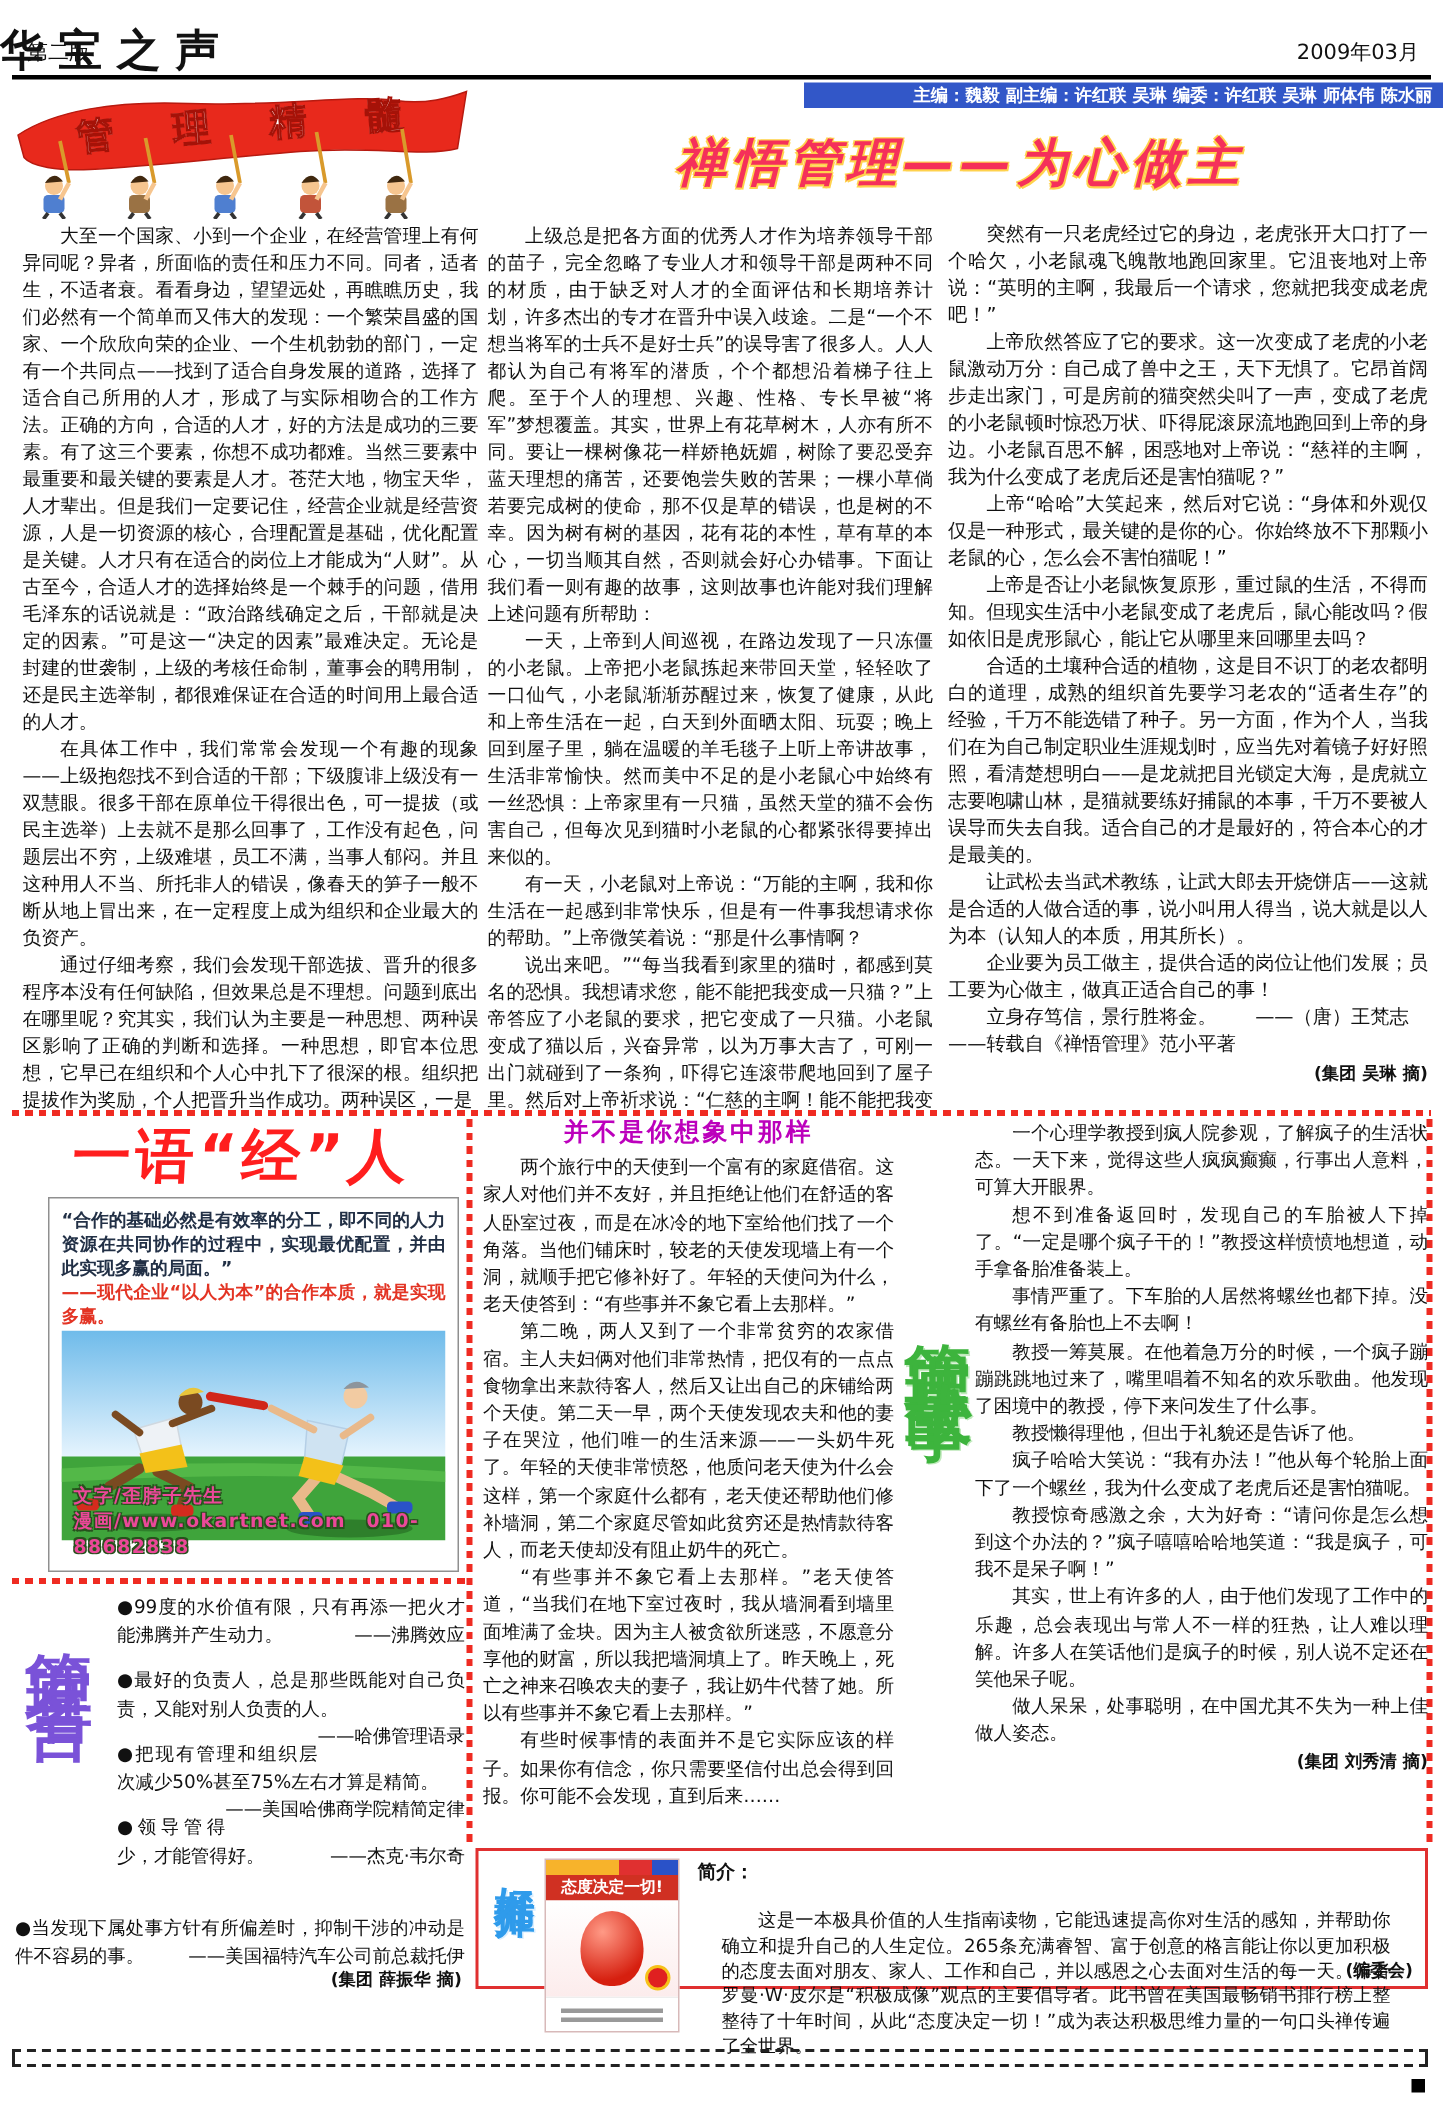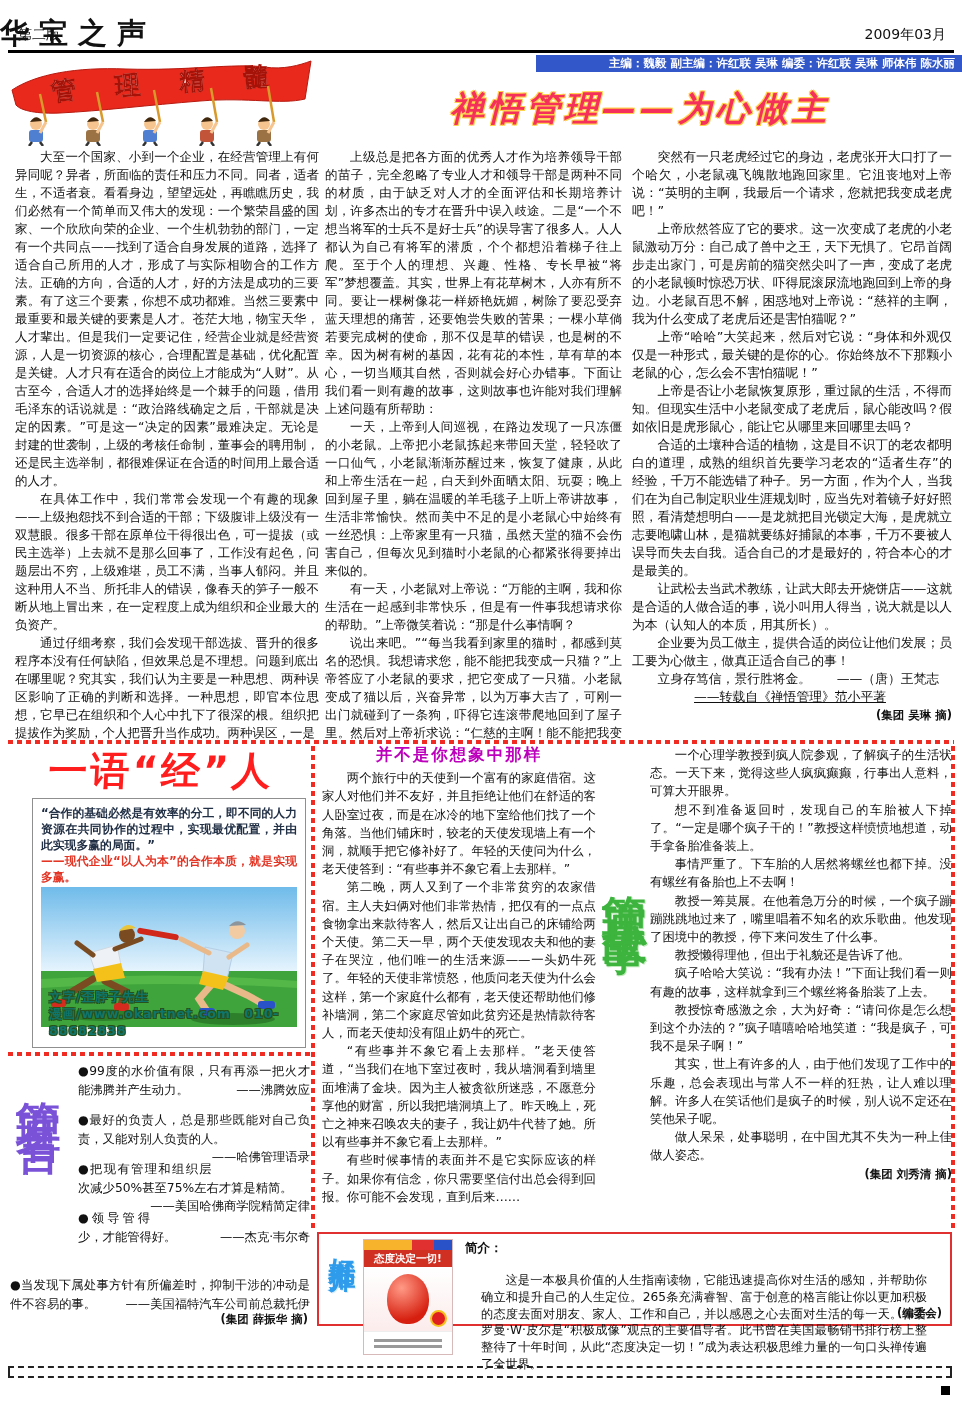--- a/index.html
+++ b/index.html
@@ -19,40 +19,40 @@
   .main-title{position:absolute;left:325px;top:86px;width:630px;margin:0;text-align:center;
               font-size:34px;font-weight:bold;font-style:italic;letter-spacing:4px;color:#f5305a;
               text-shadow:-1px -1px 0 #ffd24d,1px -1px 0 #ffd24d,-1px 1px 0 #ffd24d,1px 1px 0 #ffd24d;}
   
   .col{position:absolute;top:148px;height:593px;overflow:hidden;font-size:12.5px;line-height:18px;
        text-align:justify;}
   .col p{margin:0;text-indent:2em;}
   .col1{left:15px;width:304px;}
   .col2{left:325px;width:297px;}
   .col3{left:632px;width:320px;font-size:12.8px;}
-  .reprint{text-indent:0 !important;text-align:center;padding-right:4px;text-decoration:underline;}
+  .reprint{text-indent:0 !important;text-align:left;padding-right:4px;}
   .attr{font-weight:bold;font-size:11.5px;text-align:right;}
   
   .dot-h{position:absolute;height:4px;
          background:repeating-linear-gradient(90deg,#ef2b22 0 5px,transparent 5px 9px);}
   .dot-v{position:absolute;width:4px;
          background:repeating-linear-gradient(180deg,#ef2b22 0 5px,transparent 5px 9px);}
   .sep-main{left:8px;top:740px;width:946px;}
   .sep-left{left:8px;top:1052px;width:302px;}
   .sep-v1{left:311px;top:746px;height:486px;}
   .sep-v2{left:951px;top:746px;height:486px;}
   
   .yuyu-title{position:absolute;left:15px;top:744px;width:292px;margin:0;text-align:center;
               font-size:39px;font-weight:900;color:#ff1e1e;letter-spacing:3px;transform:skewX(-3deg);}
   .quote-box{position:absolute;left:32px;top:798px;width:274px;height:250px;border:1px solid #8f8f8f;
              box-sizing:border-box;background:#fff;padding:6px 8px 0;}
   .qtext{margin:0;font-size:11.8px;line-height:16px;font-weight:600;color:#223046;text-align:justify;}
   .qcomment{margin:0;font-size:11.8px;line-height:16px;font-weight:bold;color:#e33424;text-align:justify;}
   .cartoon{display:block;margin:2px auto 0;}
-  .credits{position:absolute;left:16px;bottom:8px;color:#0f766e;font-weight:bold;font-size:12.5px;
+  .credits{position:absolute;left:16px;bottom:8px;color:#ec4899;font-weight:bold;font-size:12.5px;
            line-height:17px;letter-spacing:1px;
            text-shadow:1px 1px 0 #27511d,-1px -1px 0 #27511d,1px -1px 0 #27511d,-1px 1px 0 #27511d;}
   
   .maxims{position:absolute;left:10px;top:1060px;width:300px;height:296px;}
   .vtext{writing-mode:vertical-rl;text-orientation:upright;}
   .maxims-title{position:absolute;left:0;top:6px;font-size:44px;font-weight:bold;color:#7a52d8;
                 letter-spacing:9px;height:230px;}
   .maxims-list{position:absolute;left:68px;top:2px;width:232px;}
   .maxim{margin:0 0 12px;font-size:12.3px;line-height:18.5px;text-align:justify;}
   .msrc{float:right;}
@@ -265,21 +265,21 @@
   </div>
 
   <div class="vtext col-label">管理小故事</div>
 
   <div class="story story2">
     <p>一个心理学教授到疯人院参观，了解疯子的生活状态。一天下来，觉得这些人疯疯癫癫，行事出人意料，可算大开眼界。</p>
     <p>想不到准备返回时，发现自己的车胎被人下掉了。“一定是哪个疯子干的！”教授这样愤愤地想道，动手拿备胎准备装上。</p>
     <p>事情严重了。下车胎的人居然将螺丝也都下掉。没有螺丝有备胎也上不去啊！</p>
     <p>教授一筹莫展。在他着急万分的时候，一个疯子蹦蹦跳跳地过来了，嘴里唱着不知名的欢乐歌曲。他发现了困境中的教授，停下来问发生了什么事。</p>
     <p>教授懒得理他，但出于礼貌还是告诉了他。</p>
-    <p>疯子哈哈大笑说：“我有办法！”下面让我们看一则有趣的故事，这样就拿到三个螺丝将备胎装了上去。</p>
+    <p>疯子哈哈大笑说：“我有办法！”他从每个轮胎上面下了一个螺丝，我为什么变成了老虎后还是害怕猫呢。</p>
     <p>教授惊奇感激之余，大为好奇：“请问你是怎么想到这个办法的？”疯子嘻嘻哈哈地笑道：“我是疯子，可我不是呆子啊！”</p>
     <p>其实，世上有许多的人，由于他们发现了工作中的乐趣，总会表现出与常人不一样的狂热，让人难以理解。许多人在笑话他们是疯子的时候，别人说不定还在笑他呆子呢。</p>
     <p>做人呆呆，处事聪明，在中国尤其不失为一种上佳做人姿态。</p>
     <p class="attr">(集团 刘秀清 摘)</p>
   </div>
 
   <div class="book-box">
     <div class="vtext book-label">好书推介</div>
     <div class="book-cover">
       <div class="cover-strip"></div>

